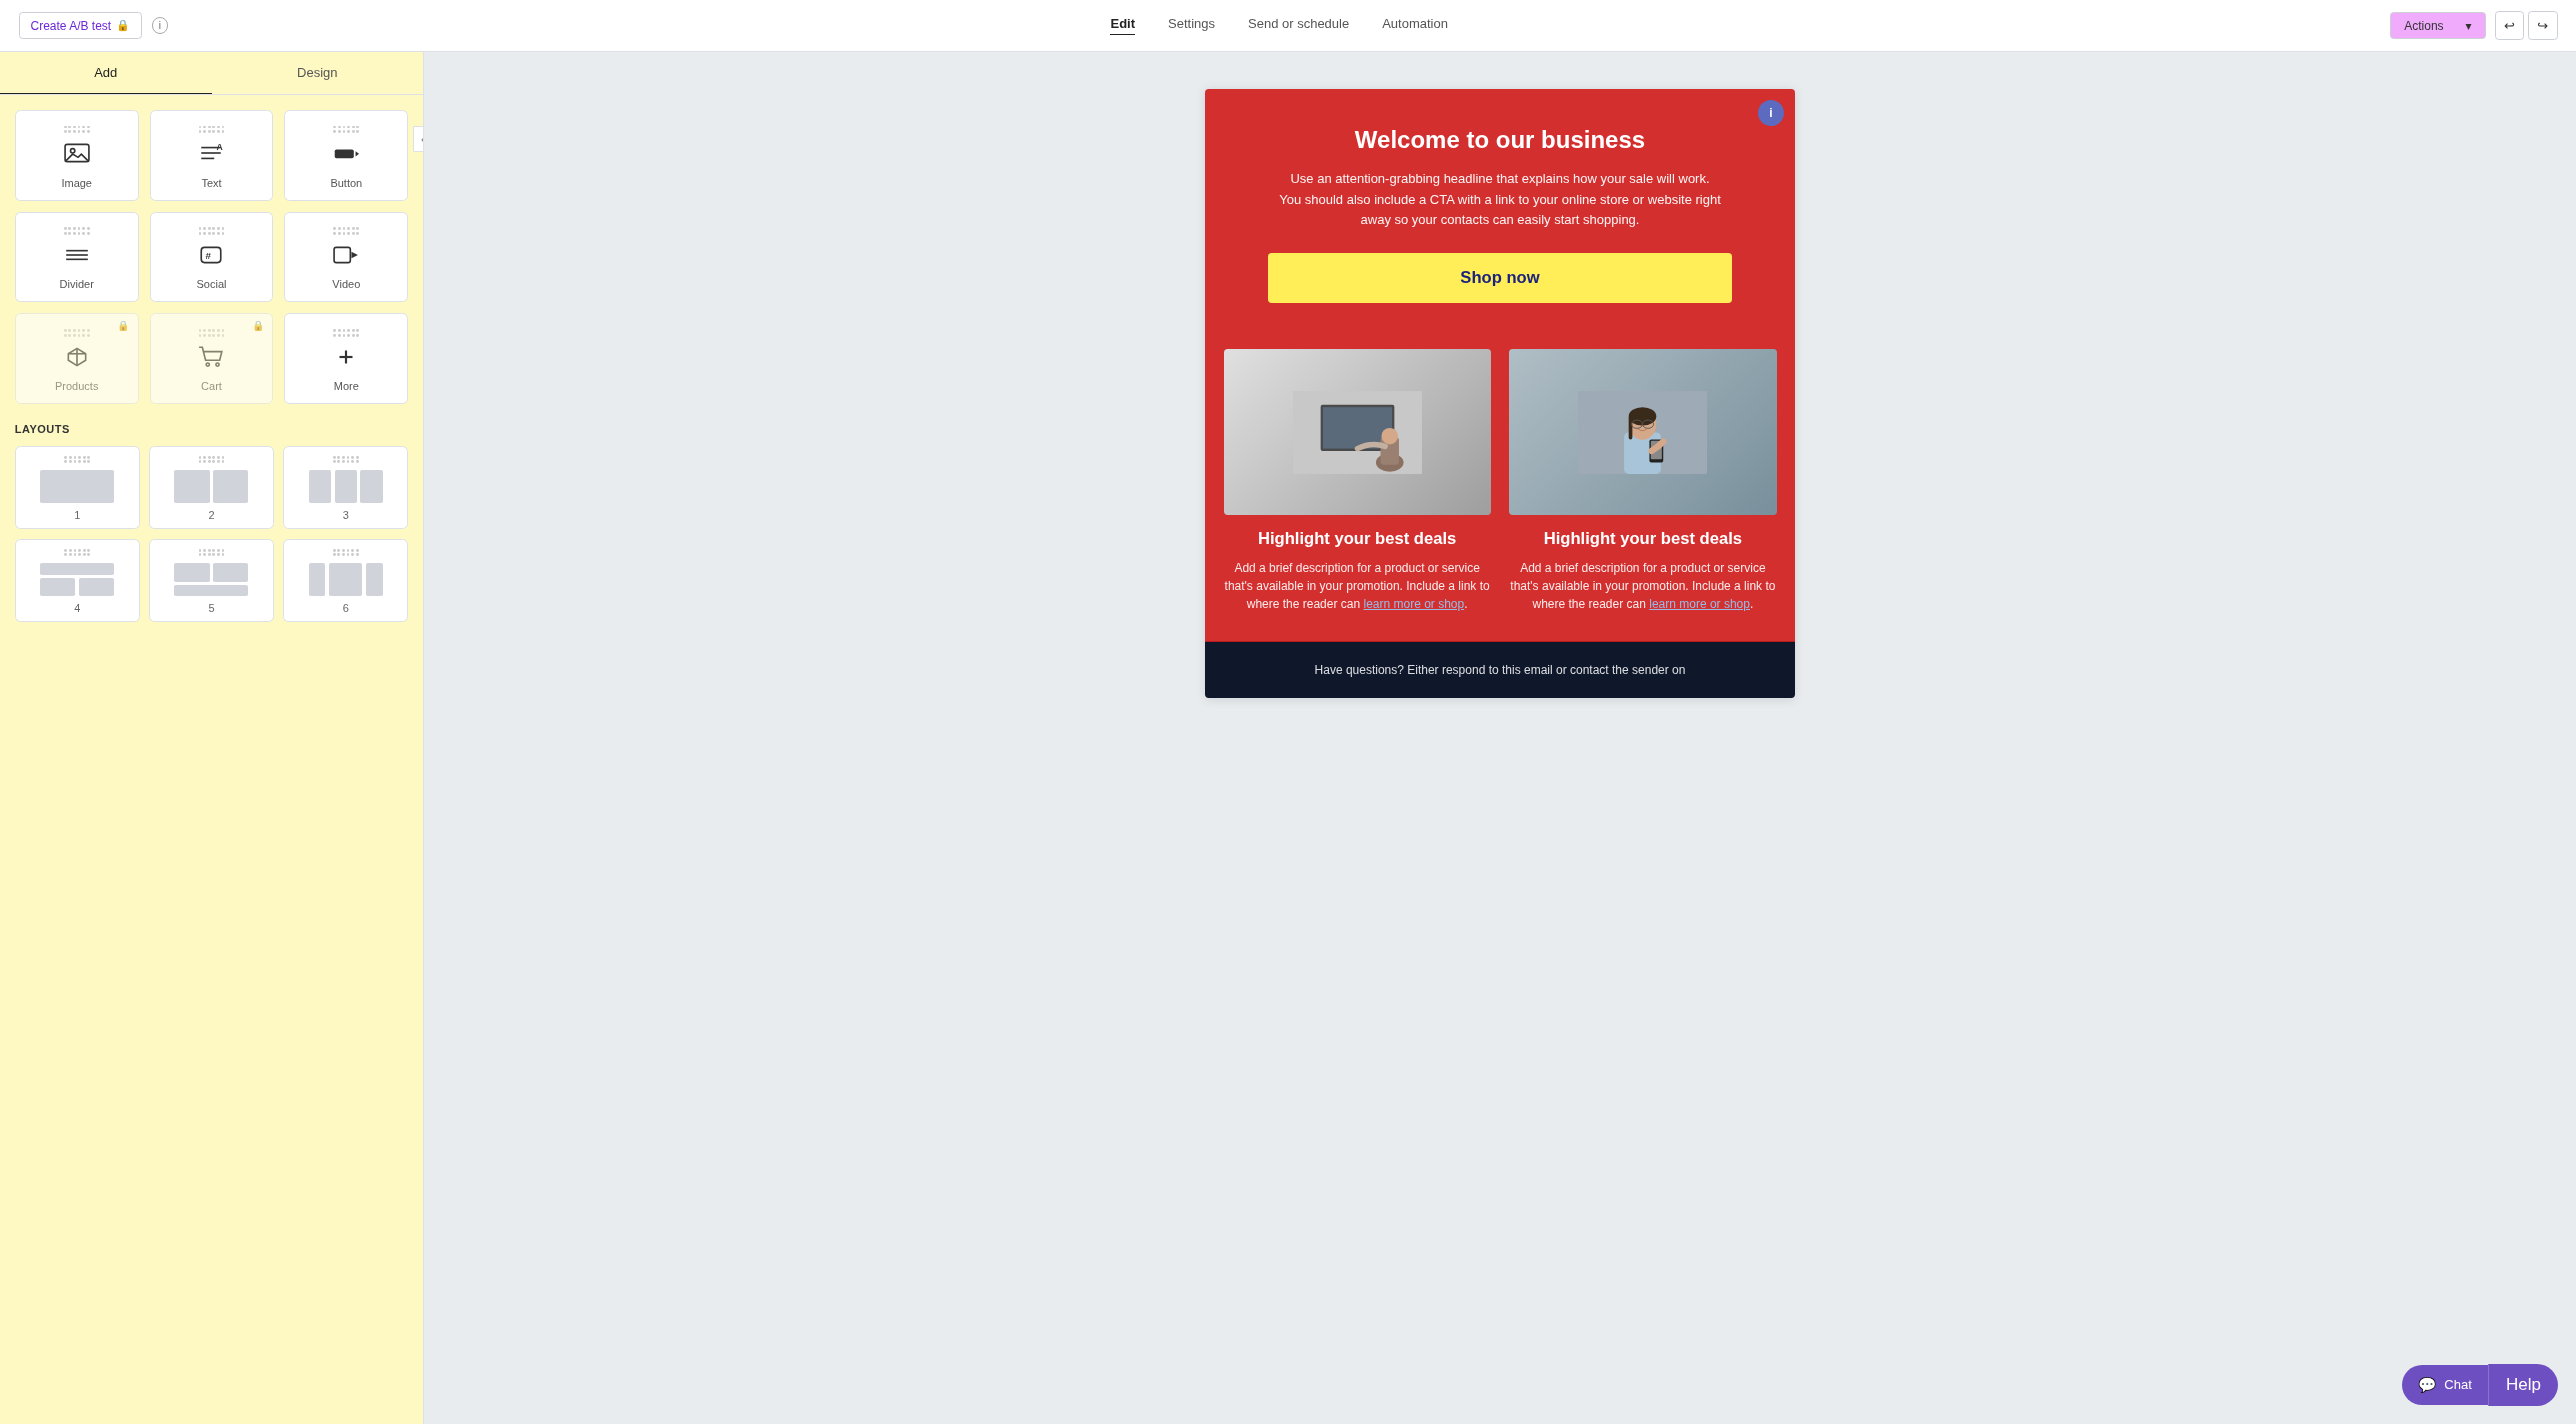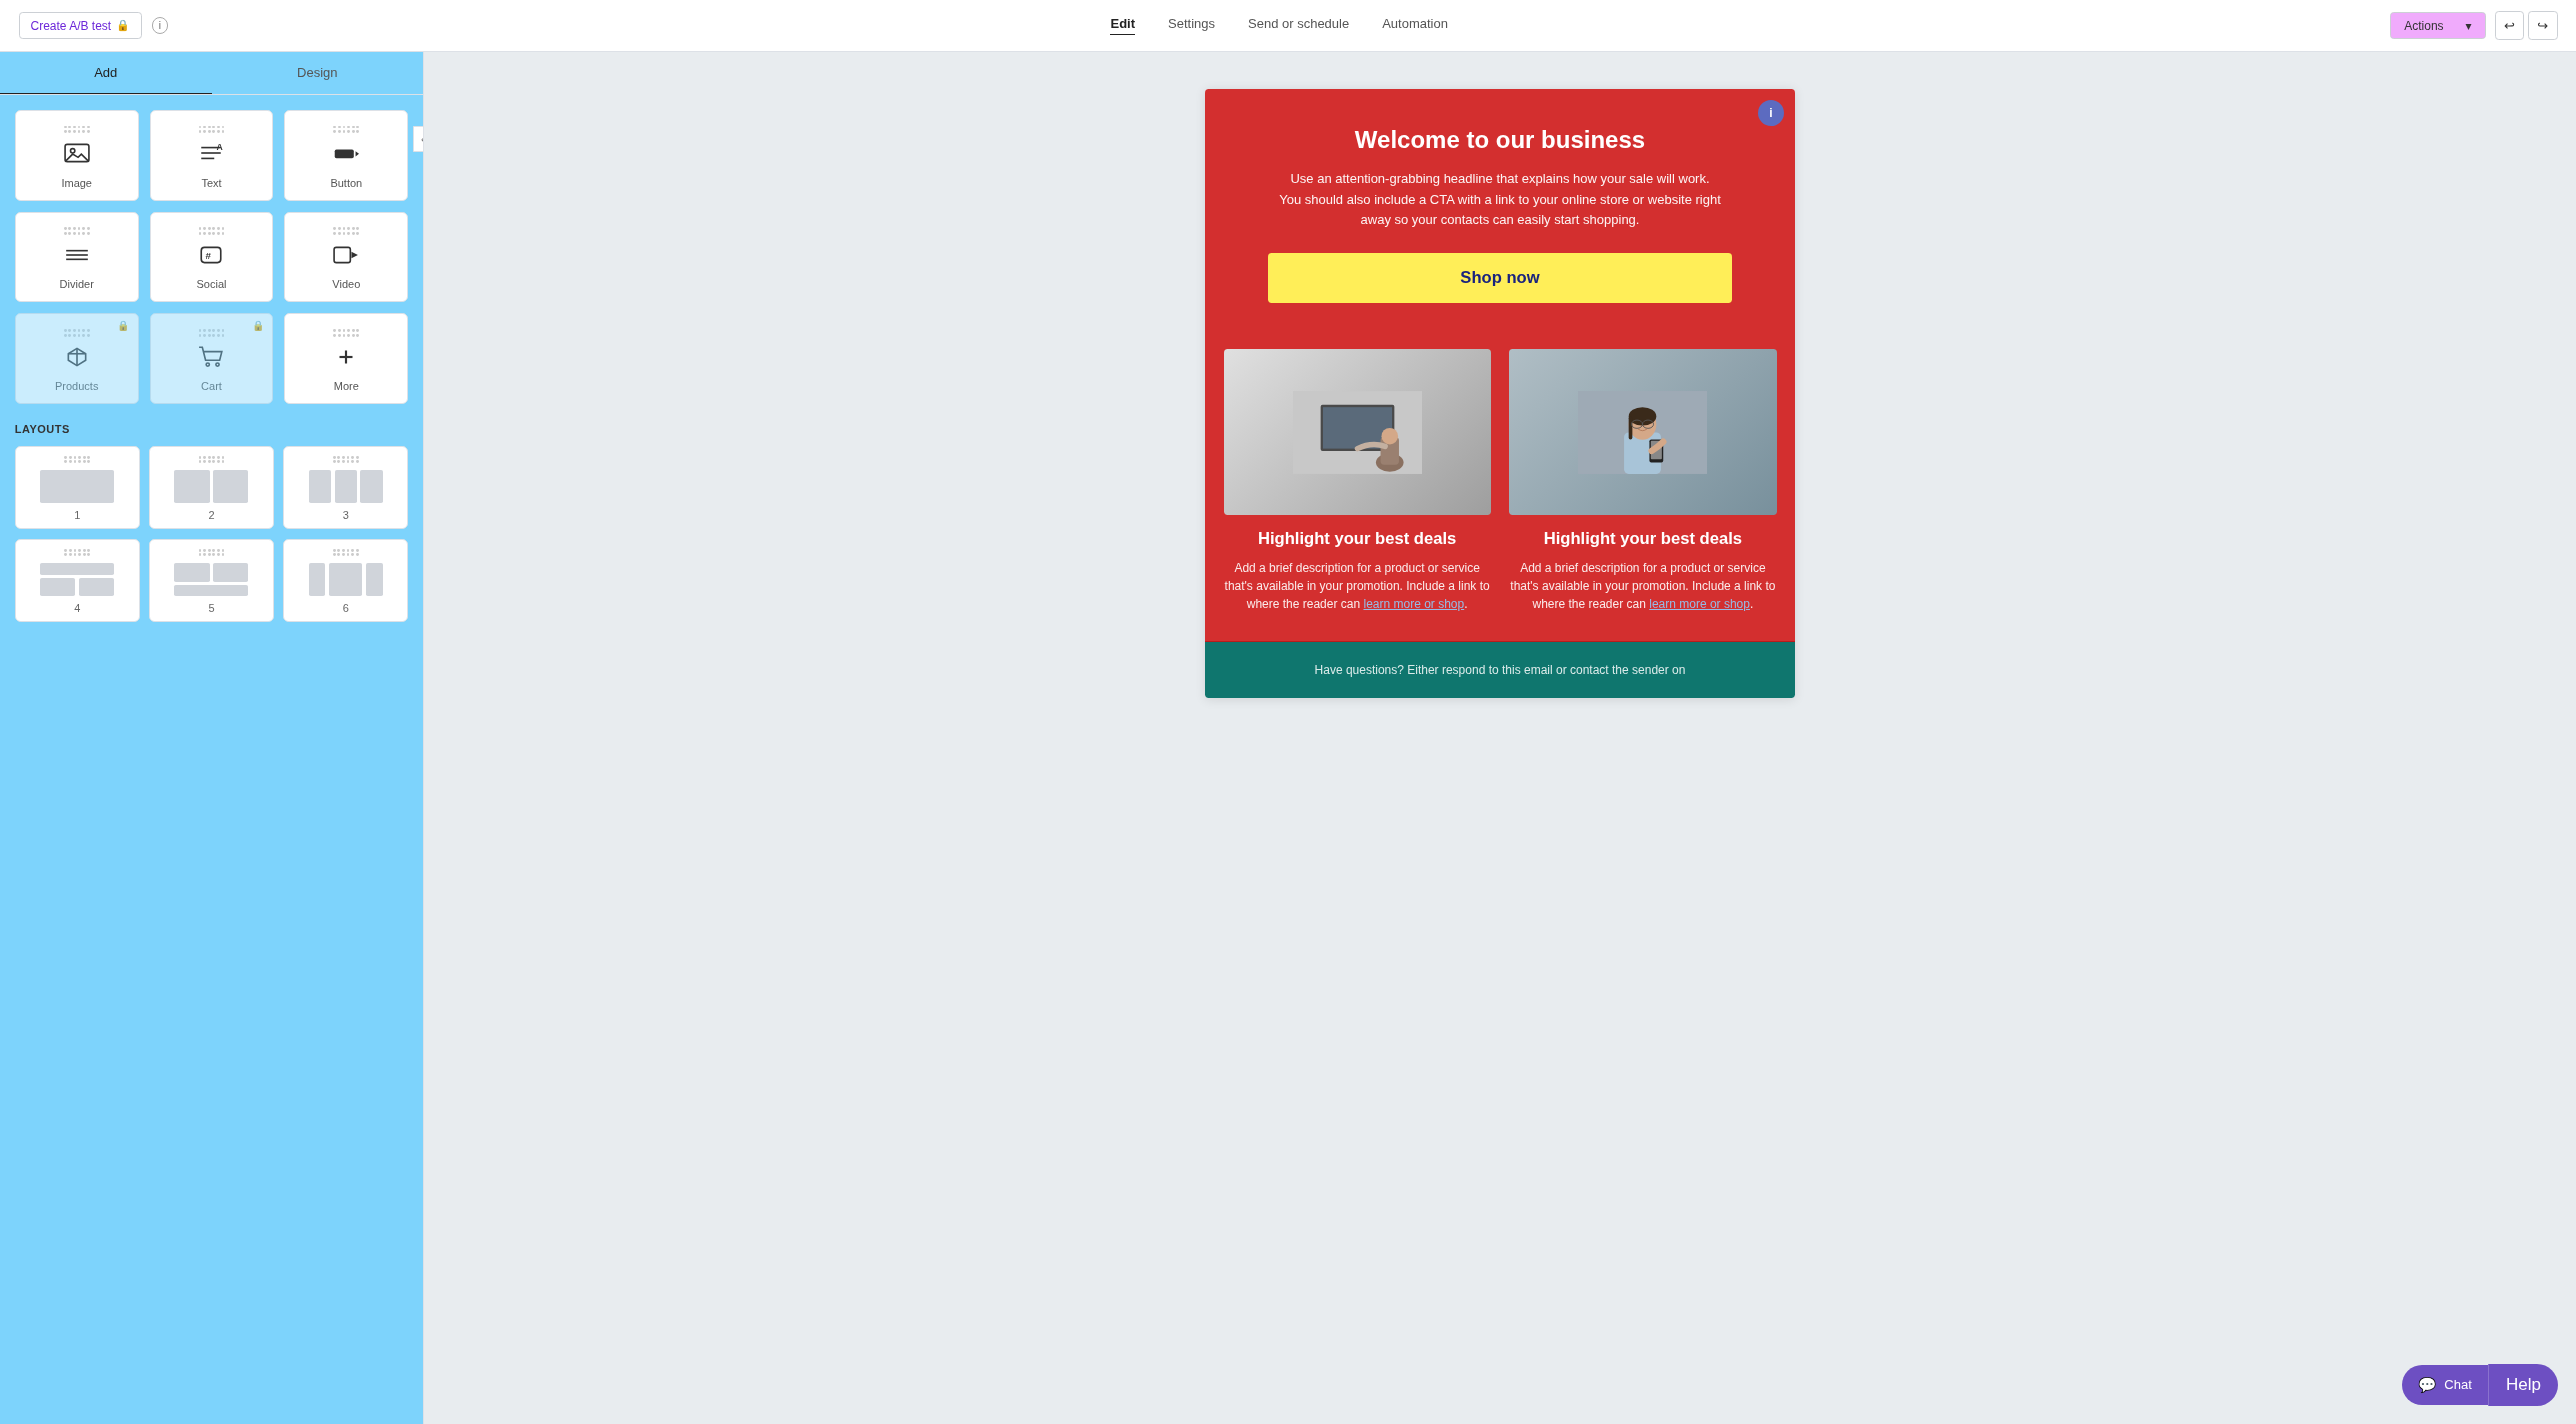--- a/index.html
+++ b/index.html
@@ -42,21 +42,21 @@
       width: 29.5px; height: 29.5px; border: 0.9px solid #ccd0d5; border-radius: 3.7px;
       background: #fff; cursor: pointer; display: flex; align-items: center; justify-content: center;
       font-size: 13px; color: #333;
     }
 
     
     .main-layout { display: flex; height: calc(100vh - 52px); }
 
     
     .sidebar {
-      width: 424px; background: #7dd3fc; border-right: 0.9px solid #dde1e7;
+      width: 424px; background: #fef9c3; border-right: 0.9px solid #dde1e7;
       overflow-y: auto; flex-shrink: 0;
     }
     .sidebar-tabs { display: flex; border-bottom: 0.9px solid #dde1e7; }
     .sidebar-tab {
       flex: 1; padding: 13px; text-align: center; cursor: pointer;
       font-size: 13px; color: #555; font-weight: 500;
       border-bottom: 1.8px solid transparent;
     }
     .sidebar-tab.active { color: #222; border-bottom-color: #222; }
 
@@ -148,21 +148,21 @@
     }
     .product-img-right {
       background: linear-gradient(135deg, #b0bec5 0%, #78909c 100%);
       display: flex; align-items: center; justify-content: center;
     }
     .product-heading { font-size: 16.6px; font-weight: 700; margin-bottom: 9.2px; line-height: 1.3; }
     .product-desc { font-size: 12px; line-height: 1.5; opacity: 0.9; }
     .product-link { color: #90caf9; text-decoration: underline; }
 
     .email-footer {
-      background: #0f766e; border-top: 1.8px solid #b71c1c;
+      background: #0f172a; border-top: 1.8px solid #b71c1c;
       padding: 18.5px 37px; text-align: center;
     }
     .email-footer-text { font-size: 12px; color: #fff; opacity: 0.85; line-height: 1.6; }
 
     
     .chat-widget {
       position: fixed; bottom: 18.5px; right: 18.5px;
       display: flex; align-items: center; gap: 0;
     }
     .chat-btn {

